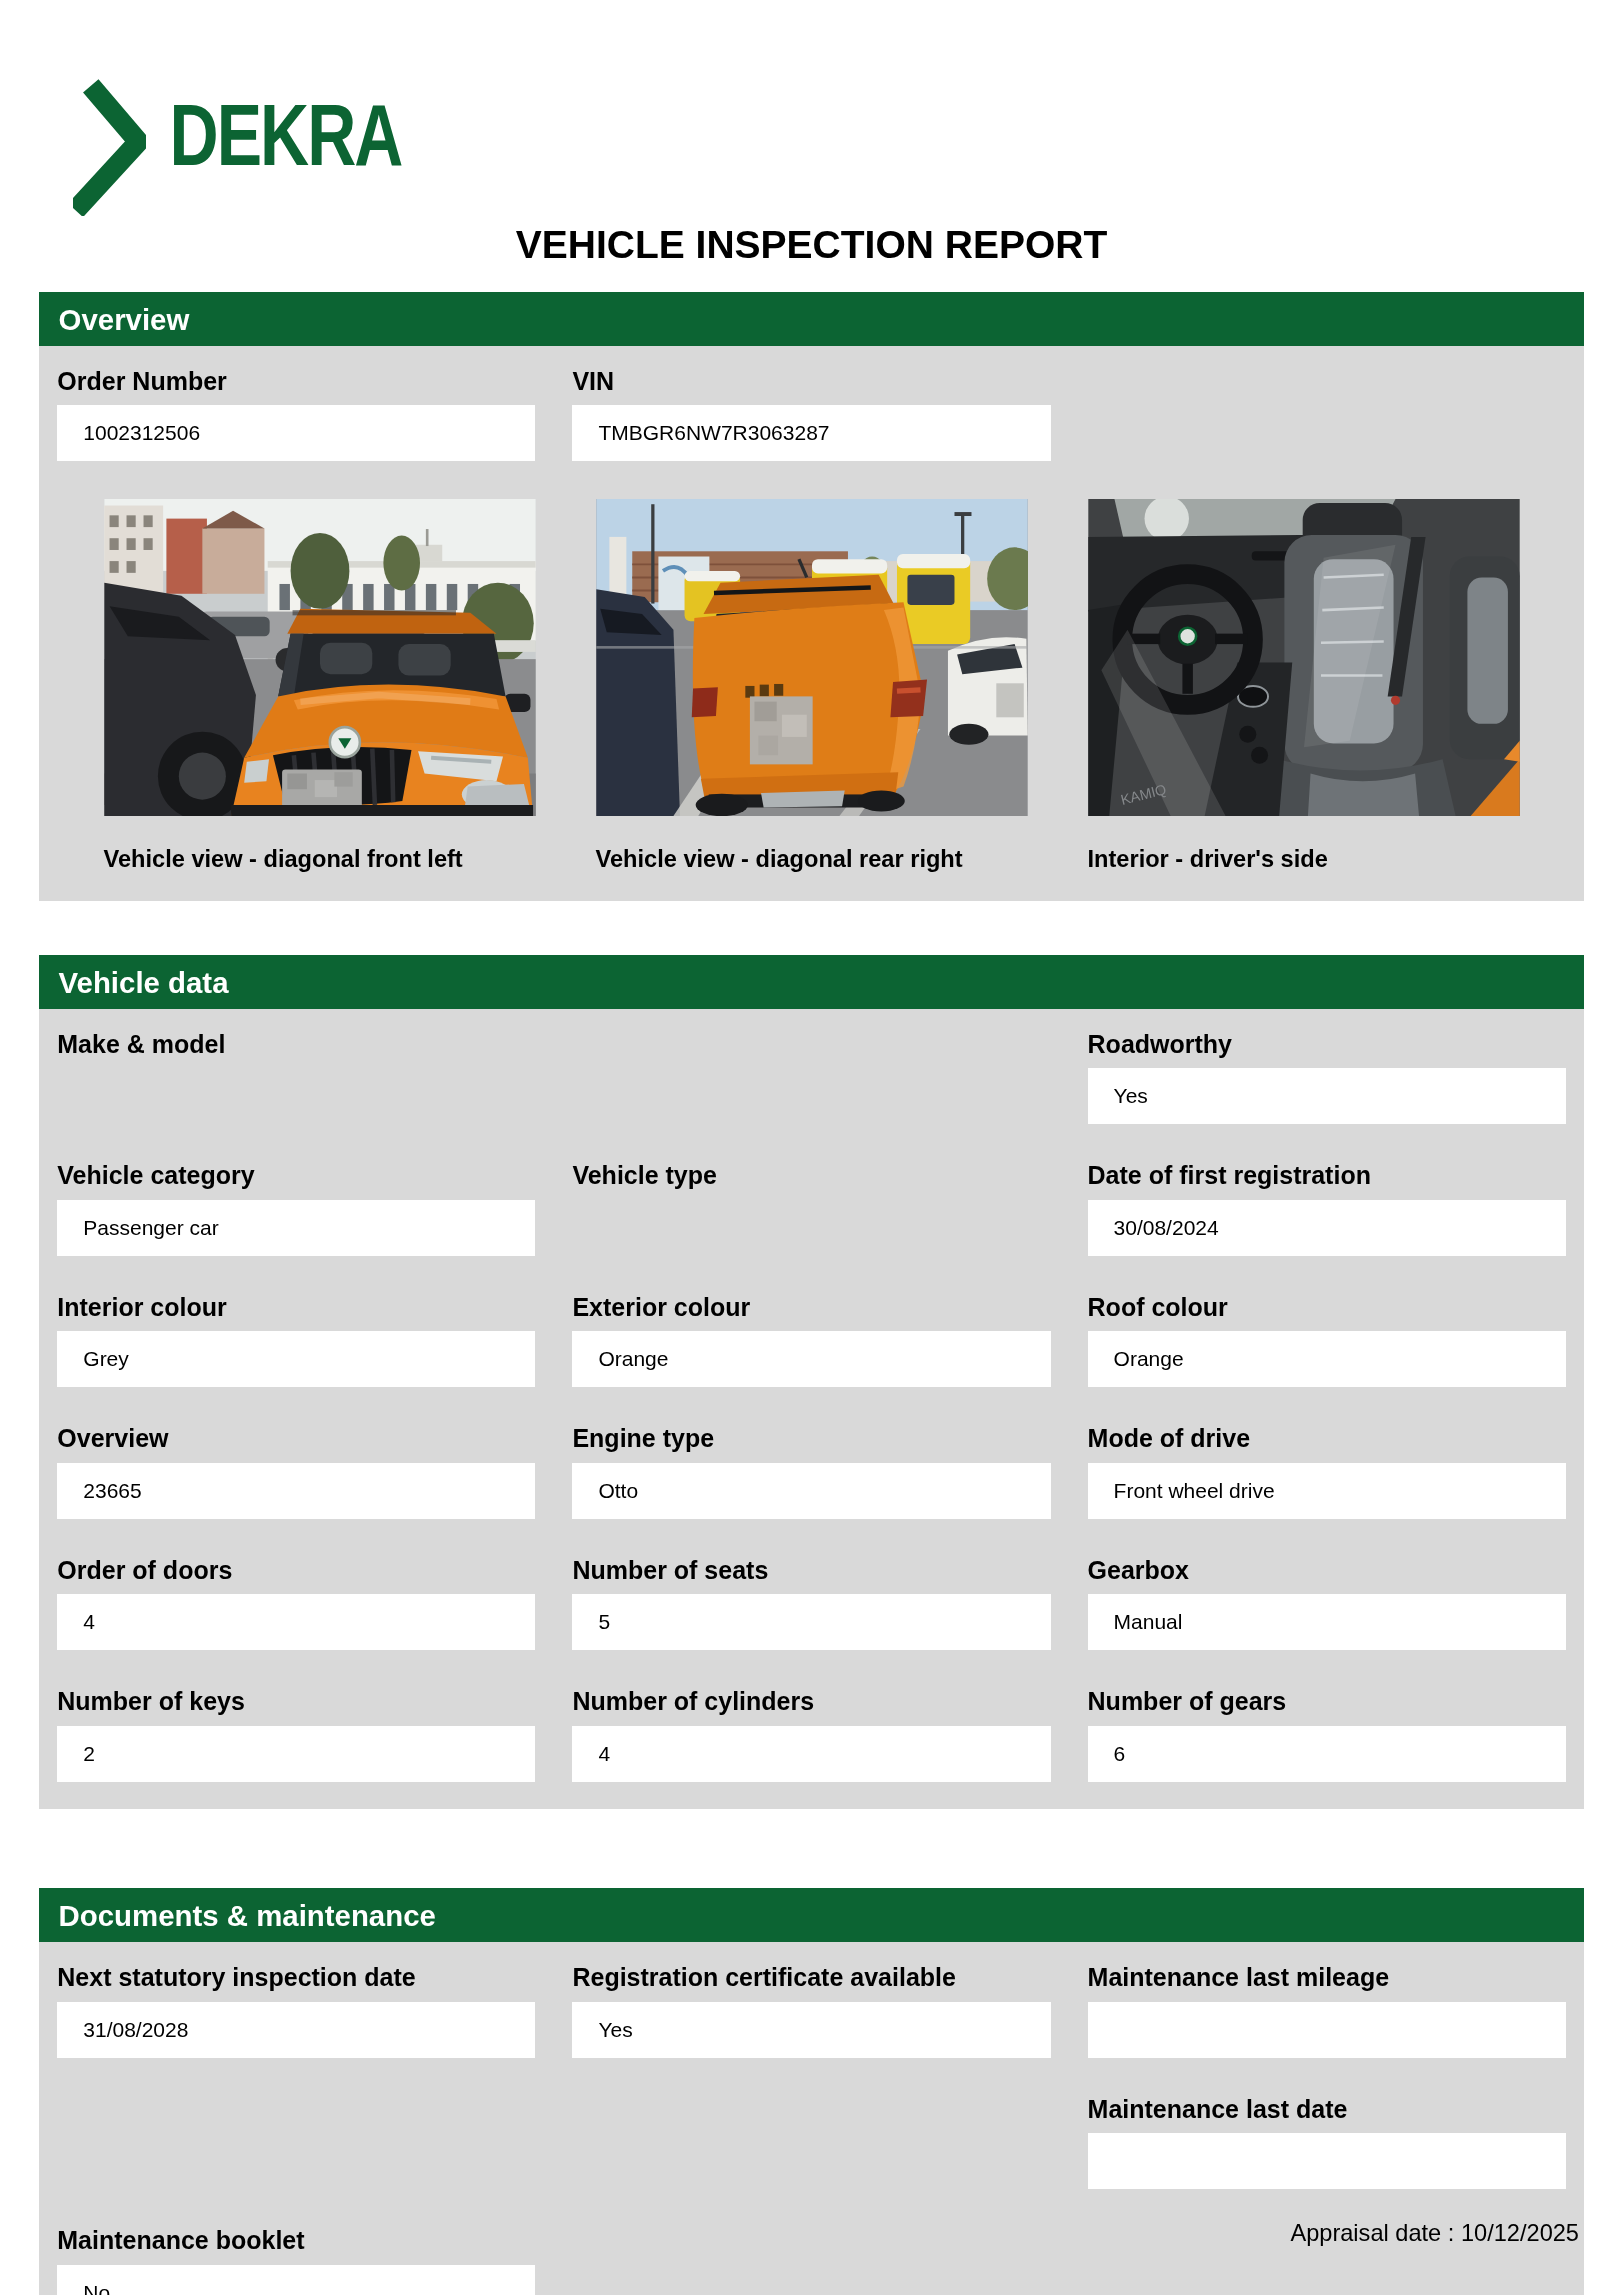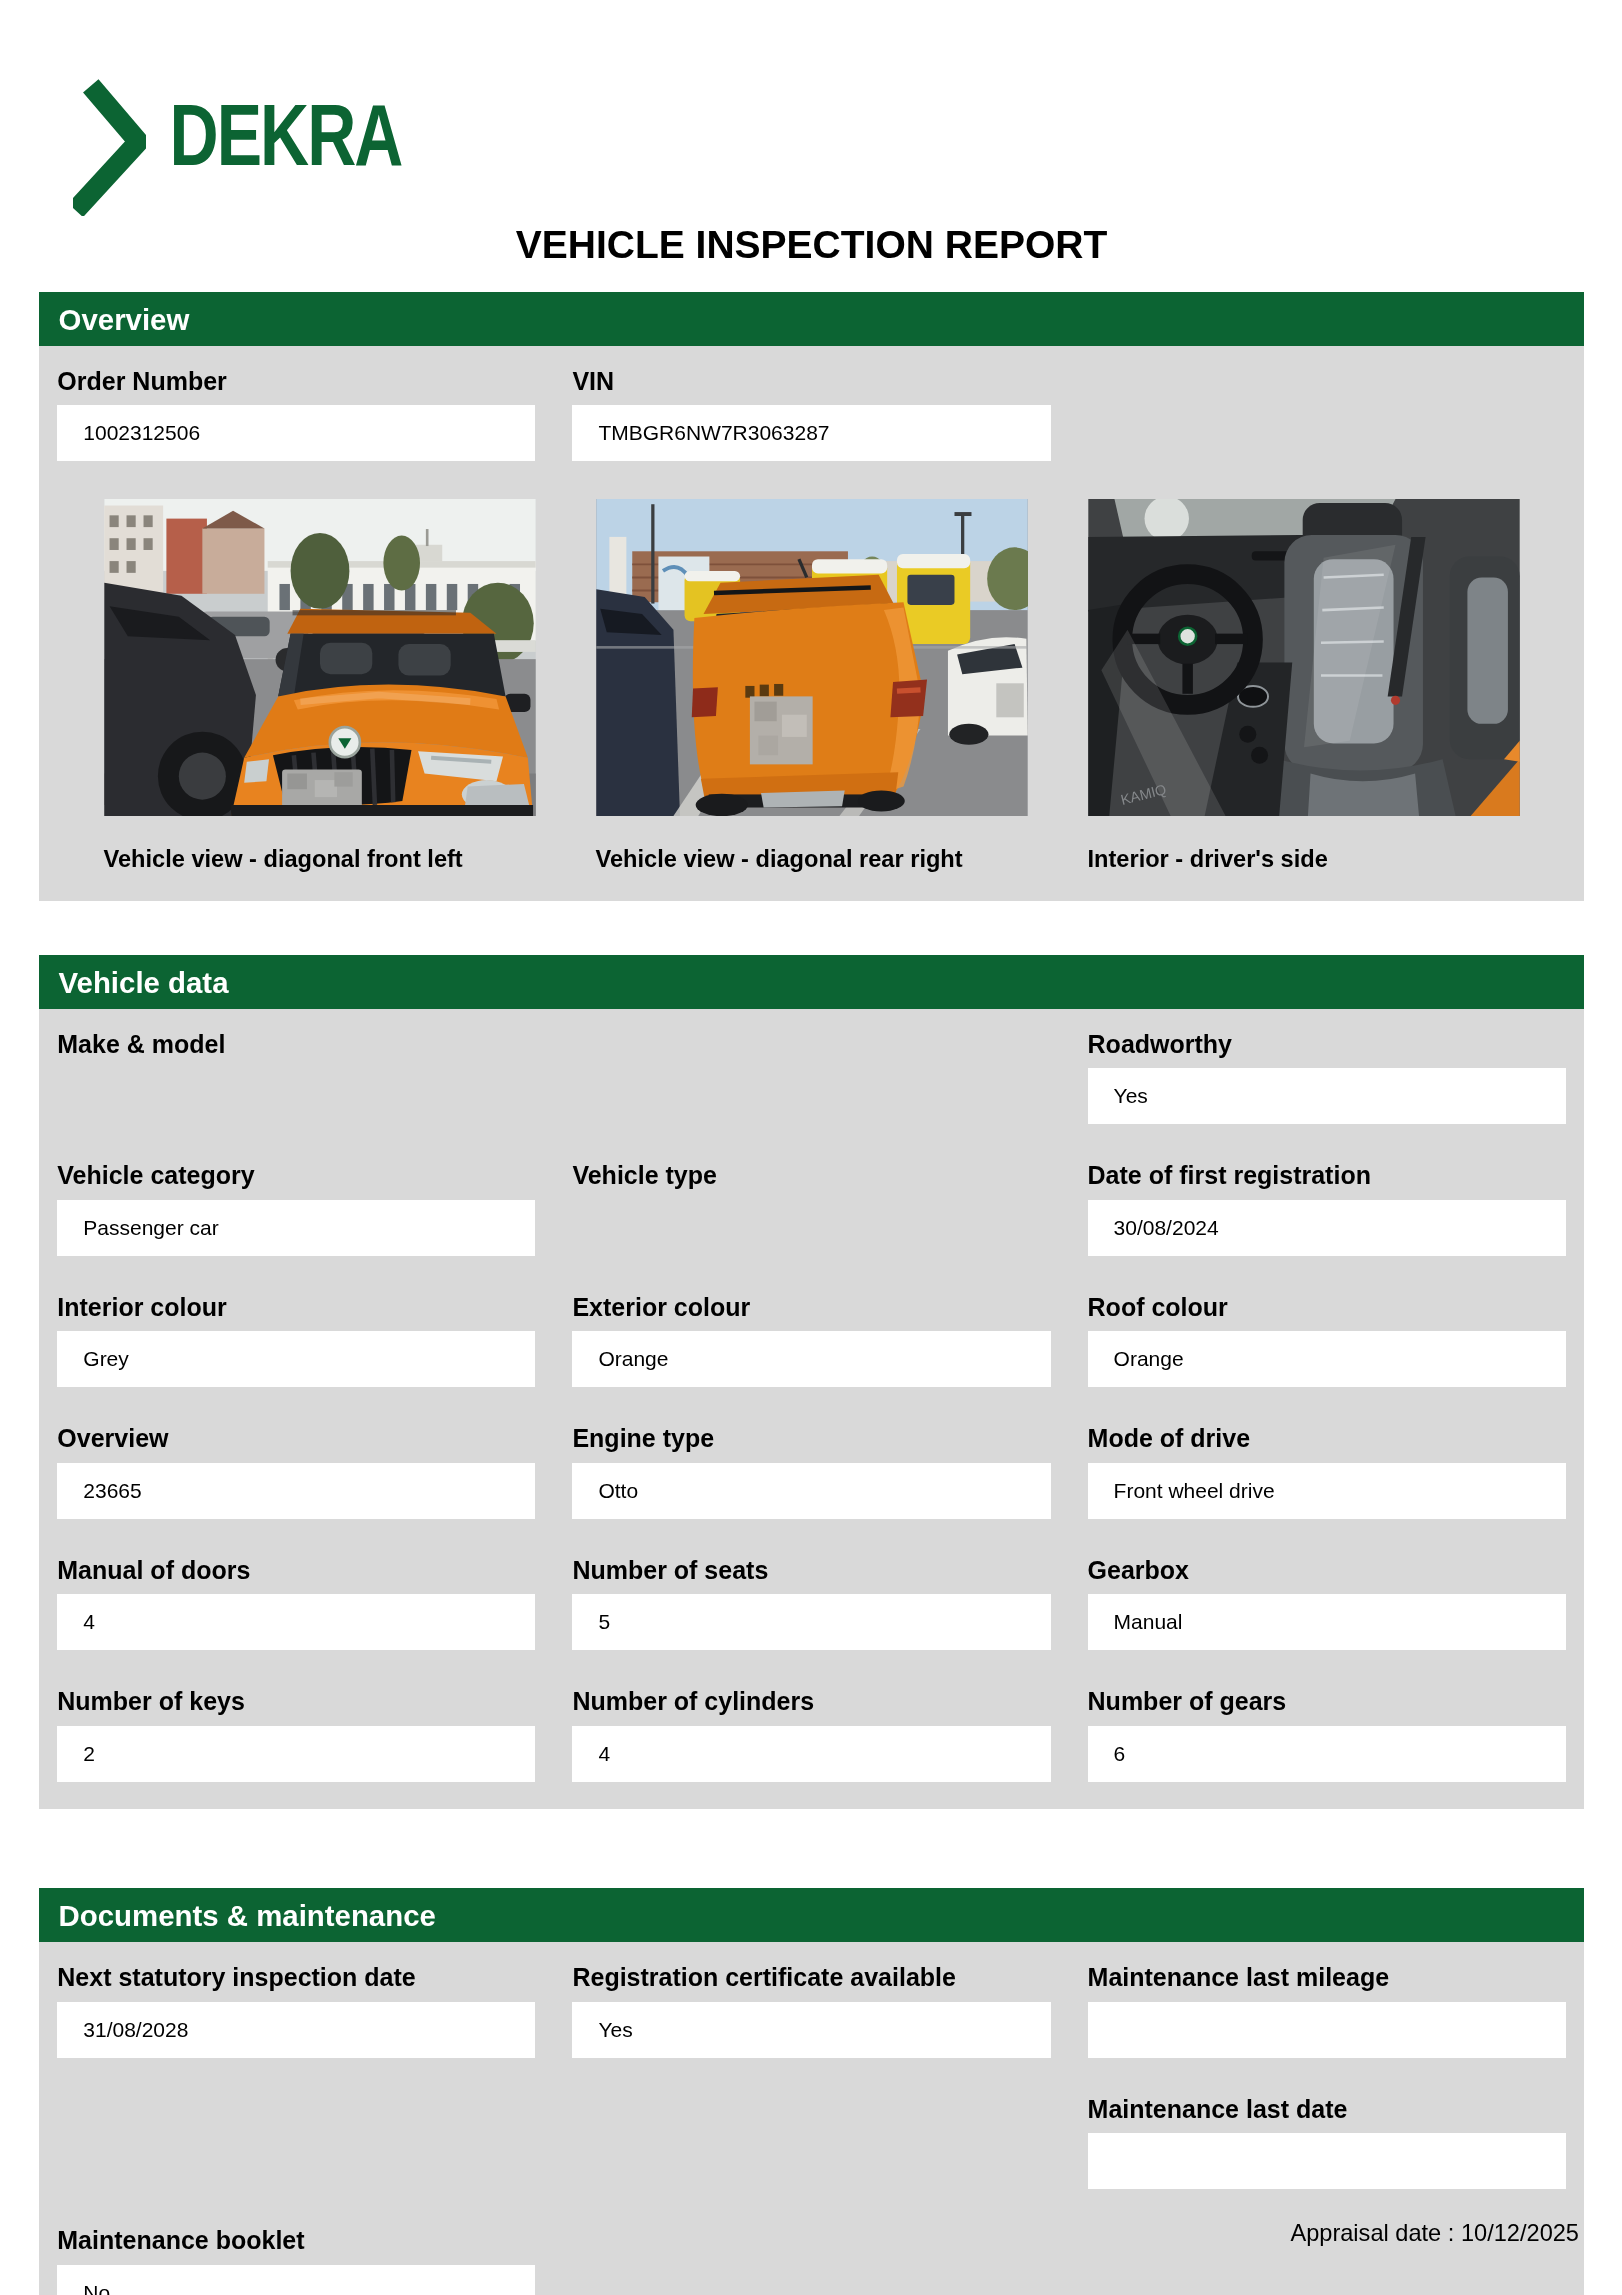--- a/index.html
+++ b/index.html
@@ -343,21 +343,21 @@
       <div class="field">
         <div class="flabel">Engine type</div>
         <div class="fvalue">Otto</div>
       </div>
       <div class="field">
         <div class="flabel">Mode of drive</div>
         <div class="fvalue">Front wheel drive</div>
       </div>
 
       <div class="field">
-        <div class="flabel">Manual of doors</div>
+        <div class="flabel">Order of doors</div>
         <div class="fvalue">4</div>
       </div>
       <div class="field">
         <div class="flabel">Number of seats</div>
         <div class="fvalue">5</div>
       </div>
       <div class="field">
         <div class="flabel">Gearbox</div>
         <div class="fvalue">Manual</div>
       </div>

